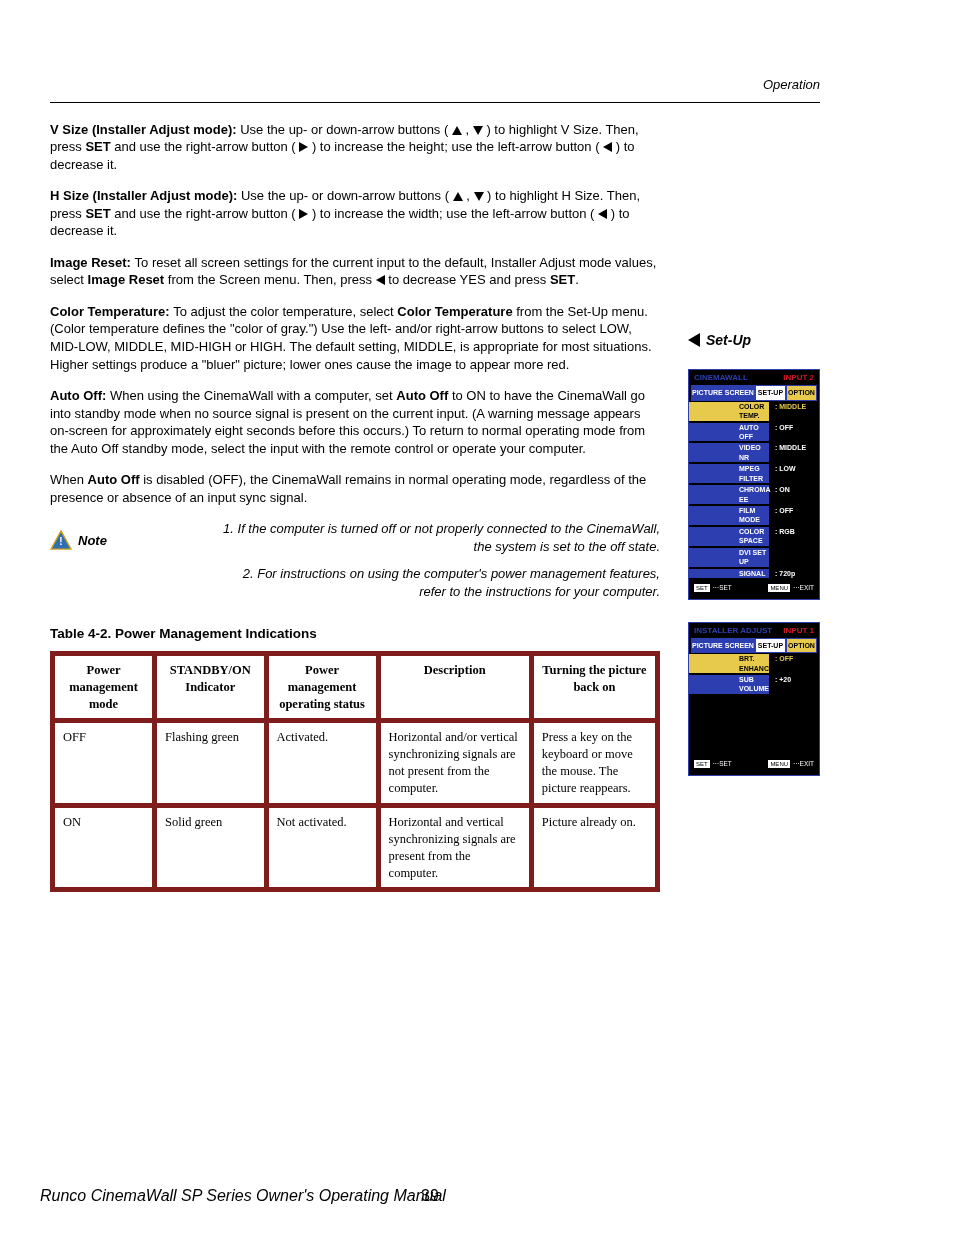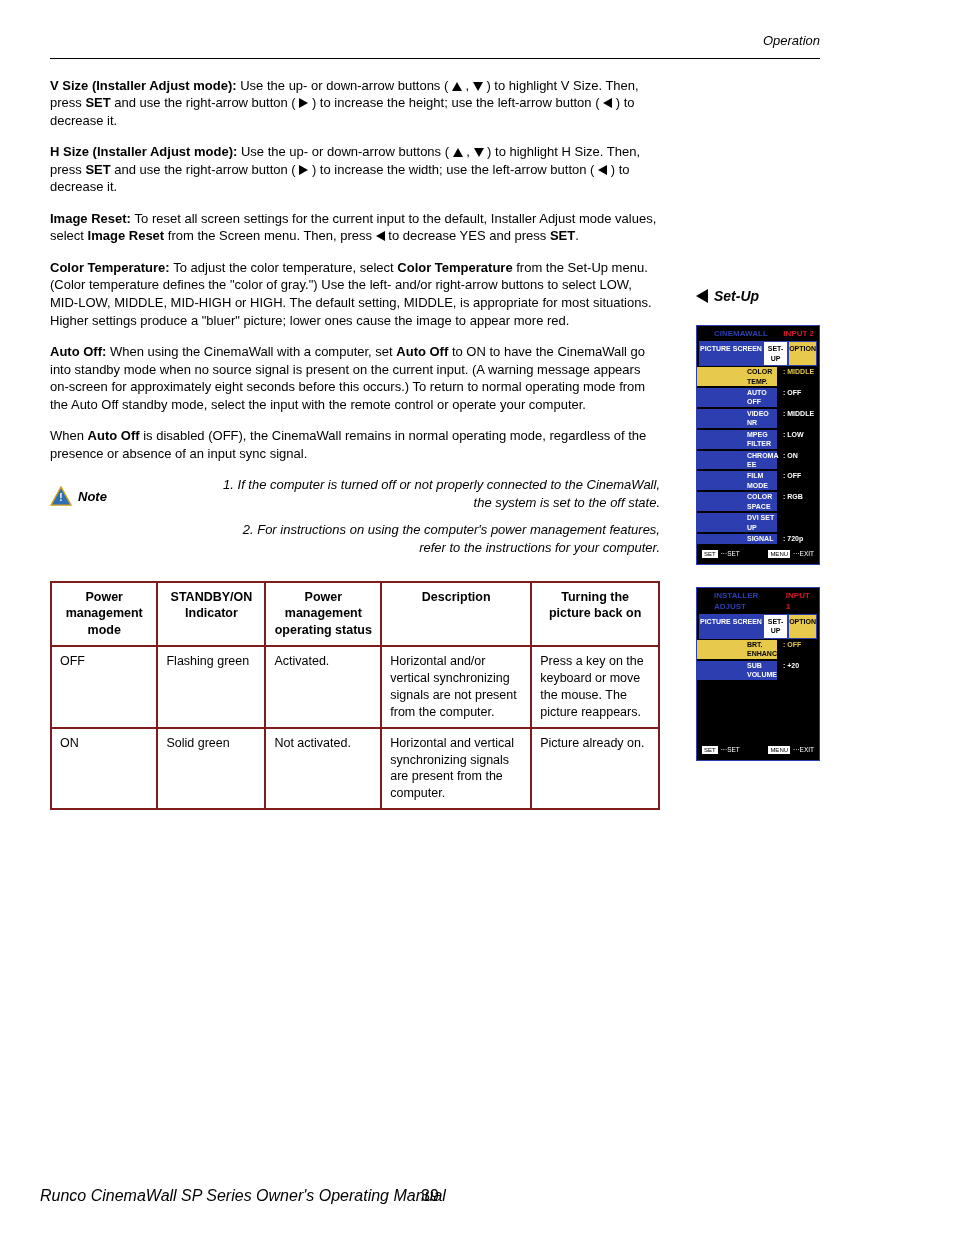--- a/index.html
+++ b/index.html
@@ -7,37 +7,37 @@
     margin: 0;
     font-family: Arial, Helvetica, sans-serif;
     font-size: 13px;
     line-height: 1.35;
     color: #000;
     background: #fff;
   }
   .page {
     width: 870px;
     min-height: 1235px;
-    padding: 32px 50px 30px 50px;
+    padding: 76px 50px 30px 50px;
     position: relative;
   }
   .section-header {
     text-align: right;
     font-style: italic;
     font-size: 13px;
     margin-bottom: 8px;
   }
   .hr {
     border: none;
     border-top: 1px solid #000;
     margin: 0 0 18px 0;
   }
   .cols {
     display: flex;
-    gap: 36px;
+    gap: 28px;
   }
   .main-col { flex: 0 0 610px; }
   .side-col { flex: 1; }
   .para { margin: 0 0 14px 0; }
   b { font-weight: bold; }
   .tri {
     display: inline-block;
     width: 0; height: 0;
     vertical-align: -1px;
   }
@@ -70,24 +70,25 @@
   }
   .warn-icon svg { display:block; }
 
   .tbl-title { font-weight:bold; margin: 6px 0 8px 0; font-size:13.5px; }
   table.pm {
     border-collapse: collapse;
     width:100%;
     font-size:12.5px;
   }
   table.pm th, table.pm td {
-    border:2px solid #7f1d1d;
+    border:5px solid #7f1d1d;
     padding:6px 8px;
     vertical-align: top;
     text-align:left;
+    font-family:Liberation Serif, serif;
   }
   table.pm th { text-align:center; font-weight:bold; }
 
   .side-heading {
     font-weight:bold; font-style: italic;
     font-size:14px;
     display:flex;
     align-items:center;
     gap:6px;
     margin-top:0;
@@ -103,21 +104,20 @@
     margin-bottom:22px;
     padding-bottom:4px;
   }
   .osd .bar {
     display:flex;
     justify-content:space-between;
     padding:3px 5px 1px 5px;
     color:#2d3fb0;
     font-weight:bold;
     font-size:8px;
-    margin-left:12px;
   }
   .osd .bar .inlabel { color:#d11a2a; }
   .osd .tabs {
     display:flex;
     gap:0;
     padding:0 2px;
   }
   .osd .tab {
     flex:1;
     text-align:center;
@@ -221,20 +221,21 @@
           </span>
           <b><i>Note</i></b>
         </div>
         <div class="note-list note-text">
           <p>1. If the computer is turned off or not properly connected to the CinemaWall, the system is set to the off state.</p>
           <p>2. For instructions on using the computer's power management features, refer to the instructions for your computer.</p>
         </div>
       </div>
 
 
+      <div class="tbl-title">Table 4-2. Power Management Indications</div>
 
       <table class="pm">
         <thead>
             <tr id="pm-head">
               <th>Power management mode</th>
               <th>STANDBY/ON Indicator</th>
               <th>Power management operating status</th>
               <th>Description</th>
               <th>Turning the picture back on</th>
             </tr>

